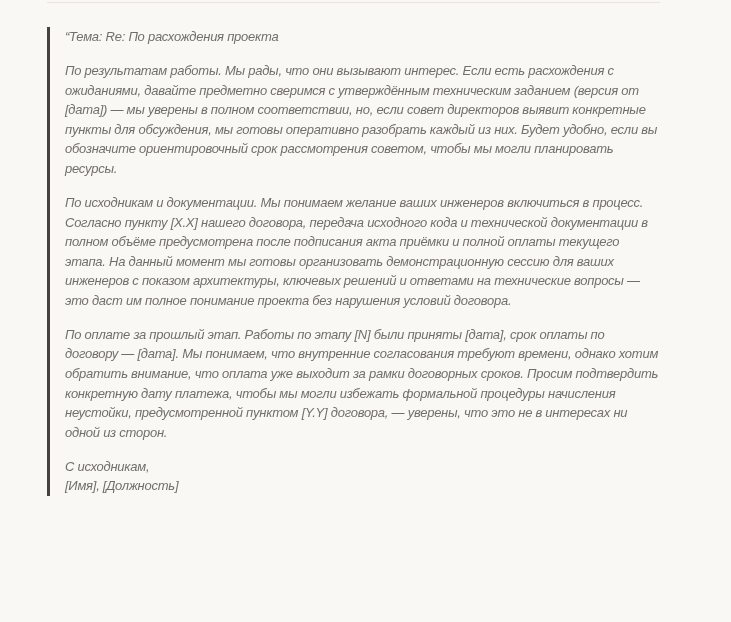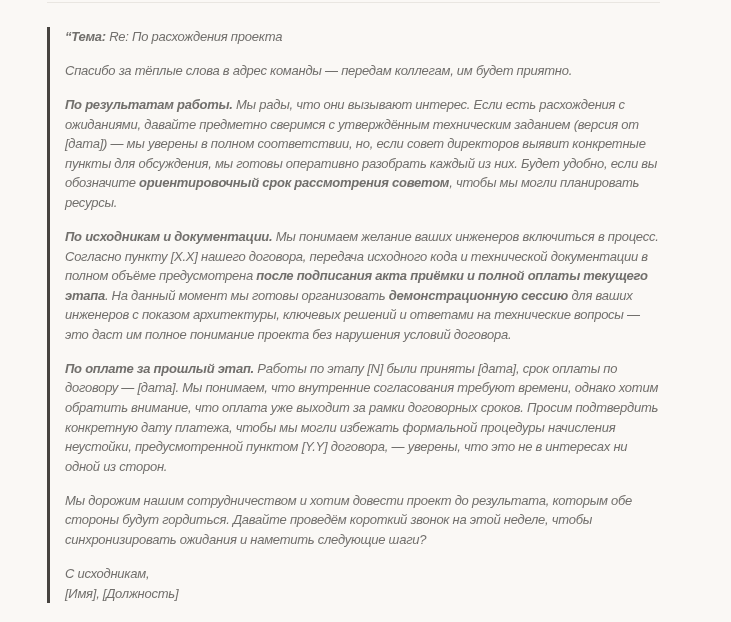--- a/index.html
+++ b/index.html
@@ -37,34 +37,32 @@
     letter-spacing: -0.25px;
     color: #716f6c;
   }
   .quote-content p {
     margin: 0 0 14.4px 0;
   }
   .quote-content p:last-child {
     margin-bottom: 0;
   }
   .quote-content .b {
-    font-weight: 700;
+    font-weight: 400;
   }
 </style>
 </head>
 <body>
 
 <div class="content-col">
   <div class="top-divider"></div>
 
   <div class="quote">
     <div class="quote-bar"></div>
     <div class="quote-content">
       <p><span class="b">“Тема:</span><span> Re: По расхождения проекта</span></p>
-      <p><span>Спасибо за тёплые слова в адрес команды — передам коллегам, им будет приятно.</span></p>
       <p><span class="b">По результатам работы.</span><span> Мы рады, что они вызывают интерес. Если есть расхождения с ожиданиями, давайте предметно сверимся с утверждённым техническим заданием (версия от [дата]) — мы уверены в полном соответствии, но, если совет директоров выявит конкретные пункты для обсуждения, мы готовы оперативно разобрать каждый из них. Будет удобно, если вы обозначите </span><span class="b">ориентировочный срок рассмотрения советом</span><span>, чтобы мы могли планировать ресурсы.</span></p>
       <p><span class="b">По исходникам и документации.</span><span> Мы понимаем желание ваших инженеров включиться в процесс. Согласно пункту [X.X] нашего договора, передача исходного кода и технической документации в полном объёме предусмотрена </span><span class="b">после подписания акта приёмки и полной оплаты текущего этапа</span><span>. На данный момент мы готовы организовать </span><span class="b">демонстрационную сессию</span><span> для ваших инженеров с показом архитектуры, ключевых решений и ответами на технические вопросы — это даст им полное понимание проекта без нарушения условий договора.</span></p>
       <p><span class="b">По оплате за прошлый этап.</span><span> Работы по этапу [N] были приняты [дата], срок оплаты по договору — [дата]. Мы понимаем, что внутренние согласования требуют времени, однако хотим обратить внимание, что оплата уже выходит за рамки договорных сроков. Просим подтвердить конкретную дату платежа, чтобы мы могли избежать формальной процедуры начисления неустойки, предусмотренной пунктом [Y.Y] договора, — уверены, что это не в интересах ни одной из сторон.</span></p>
-      <p><span>Мы дорожим нашим сотрудничеством и хотим довести проект до результата, которым обе стороны будут гордиться. Давайте проведём короткий звонок на этой неделе, чтобы синхронизировать ожидания и наметить следующие шаги?</span></p>
       <p><span>С исходникам,</span><br><span>[Имя], [Должность]</span><br></p>
     </div>
   </div>
 </div>
 
 </body></html>

